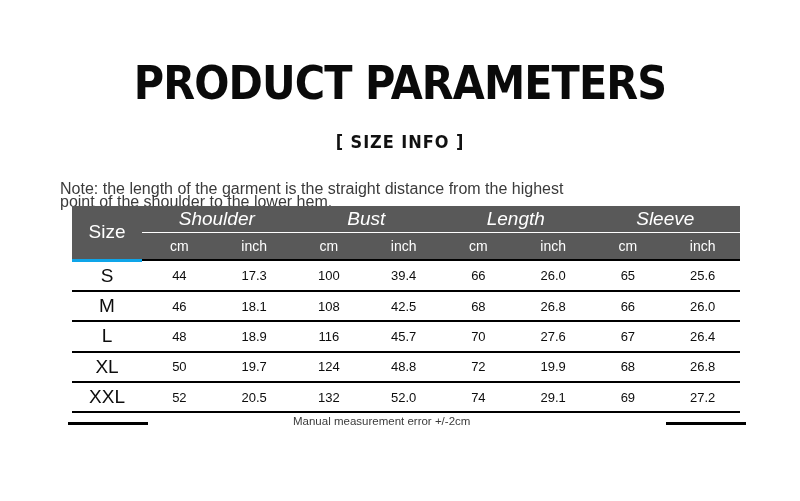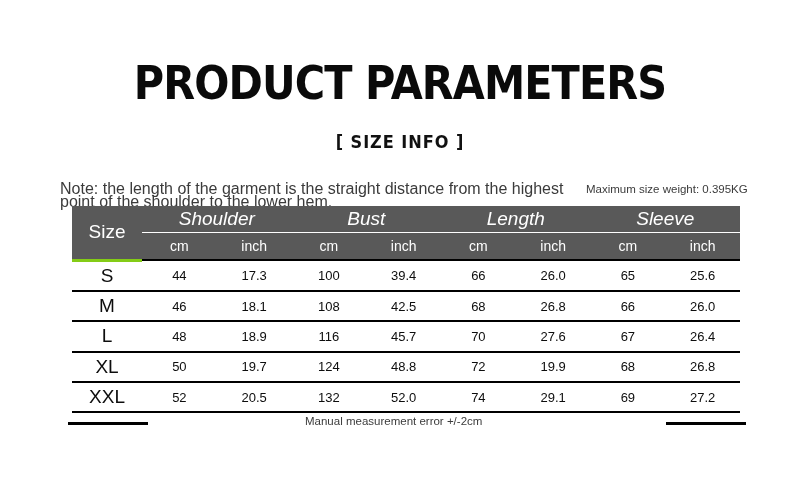--- a/index.html
+++ b/index.html
@@ -114,21 +114,21 @@
   .size-table thead tr.unit-row th {
     height: 26px;
     font-size: 14px;
     line-height: 26px;
     vertical-align: middle;
   }
 
   .size-table thead th.size-cell {
     font-size: 19px;
     vertical-align: middle;
-    border-bottom: 3px solid #84cc16;
+    border-bottom: 3px solid #0ea5e9;
   }
 
   .size-table thead th.grp {
     border-bottom: 1.5px solid #ffffff;
     font-style: italic;
   }
 
   
   .size-table tbody td {
     height: 28.4px;
@@ -163,40 +163,39 @@
     position: absolute;
     left: 666px;
     top: 422px;
     width: 80px;
     height: 3px;
     background: #000000;
   }
 
   .footer-note {
     position: absolute;
-    left: 305px;
+    left: 293px;
     top: 415px;
     width: 230px;
     font-size: 11.5px;
     line-height: 13px;
     color: #3b3b3b;
   }
 </style>
 </head>
 <body>
 
 <div class="page">
 
   <div class="main-title">PRODUCT PARAMETERS</div>
 
   <div class="sub-title">[ SIZE  INFO ]</div>
 
   <div class="note-left">Note: the length of the garment is the straight distance from the highest point of the shoulder to the lower hem.</div>
 
-  <div class="note-right">Maximum size weight: 0.395KG</div>
 
   <div class="table-wrap">
     <table class="size-table">
       <colgroup>
         <col class="c-size">
         <col class="c-val">
           <col class="c-val">
         <col class="c-val">
           <col class="c-val">
         <col class="c-val">

